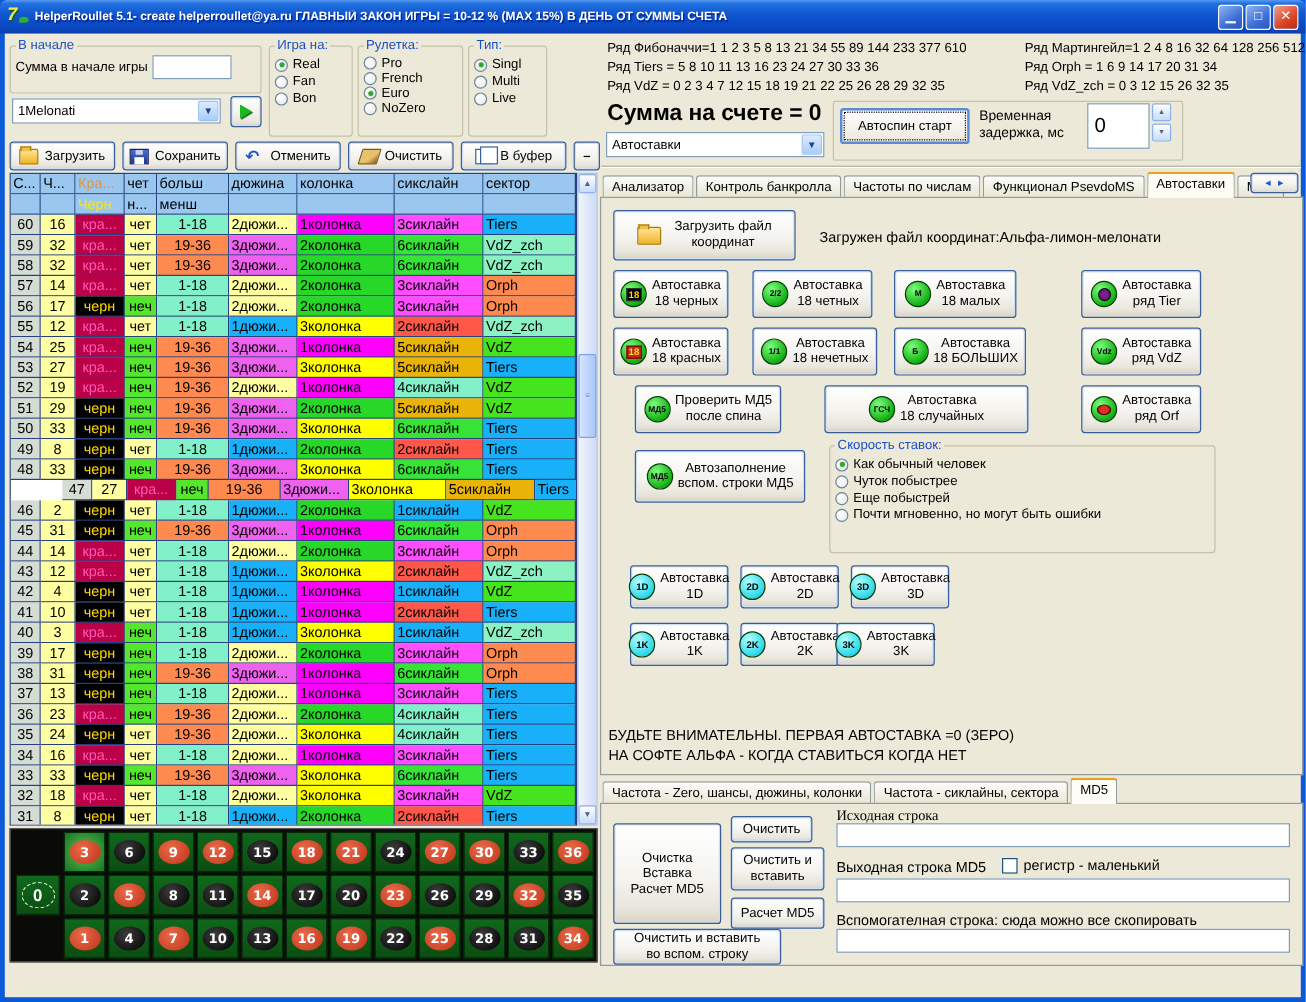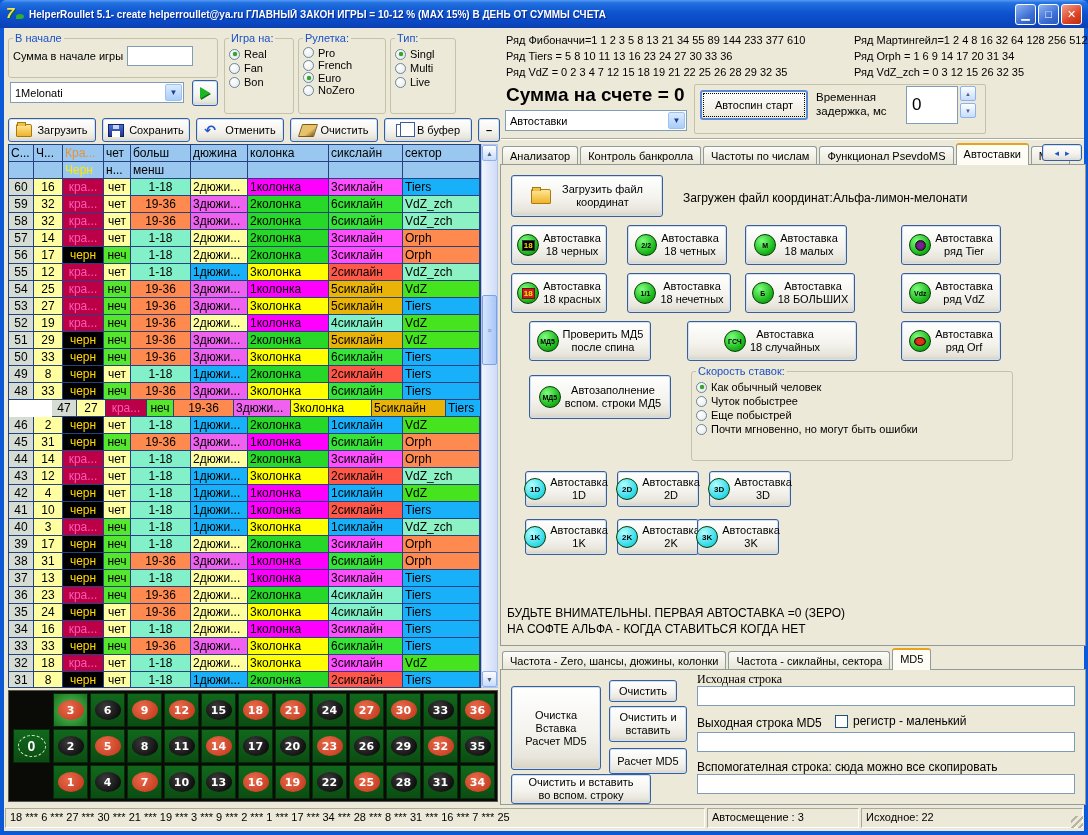--- a/index.html
+++ b/index.html
@@ -899,20 +899,14 @@
       <div class="lbl" style="left:196px;top:46px;font-size:12px;">Выходная строка MD5</div>
       <div style="position:absolute;left:334px;top:44px;display:flex;gap:5px;align-items:center;">
         <span class="chkbox"></span>
         <span style="font-size:12px;">регистр  - маленький</span>
       </div>
       <input class="tinput" style="position: absolute; left: 196px; top: 62px; width: 378px;" value="">
       <div class="lbl" style="left:196px;top:90px;font-size:12px;">Вспомогателная строка: сюда можно все скопировать</div>
       <input class="tinput" style="position: absolute; left: 196px; top: 104px; width: 378px;" value="">
     </div>
 
-    <div class="statusbar" style="left:0;top:779px;width:1080px;height:22px;">
-      <div class="sseg" style="width:700px;">18 *** 6 *** 27 *** 30 *** 21 *** 19 *** 3 *** 9 *** 2 *** 1 *** 17 *** 34 *** 28 *** 8 *** 31 *** 16 *** 7 *** 25</div>
-      <div class="sseg" style="width:152px;">Автосмещение : 3</div>
-      <div class="sseg" style="flex:1;">Исходное: 22</div>
-      <div class="grip"></div>
-    </div>
   </div>
 </div>
 
 </body></html>

